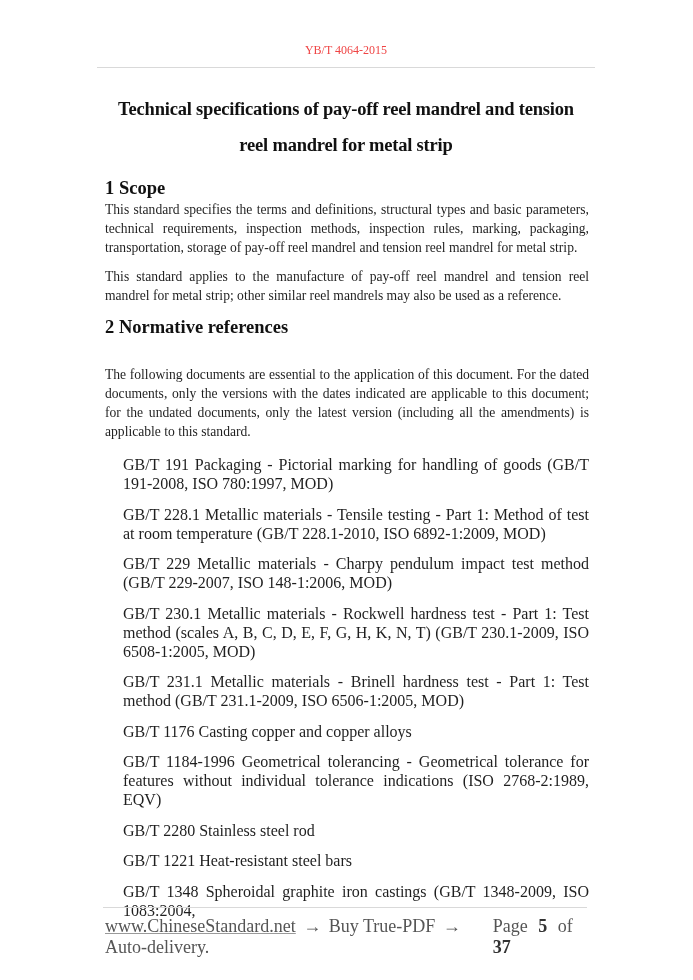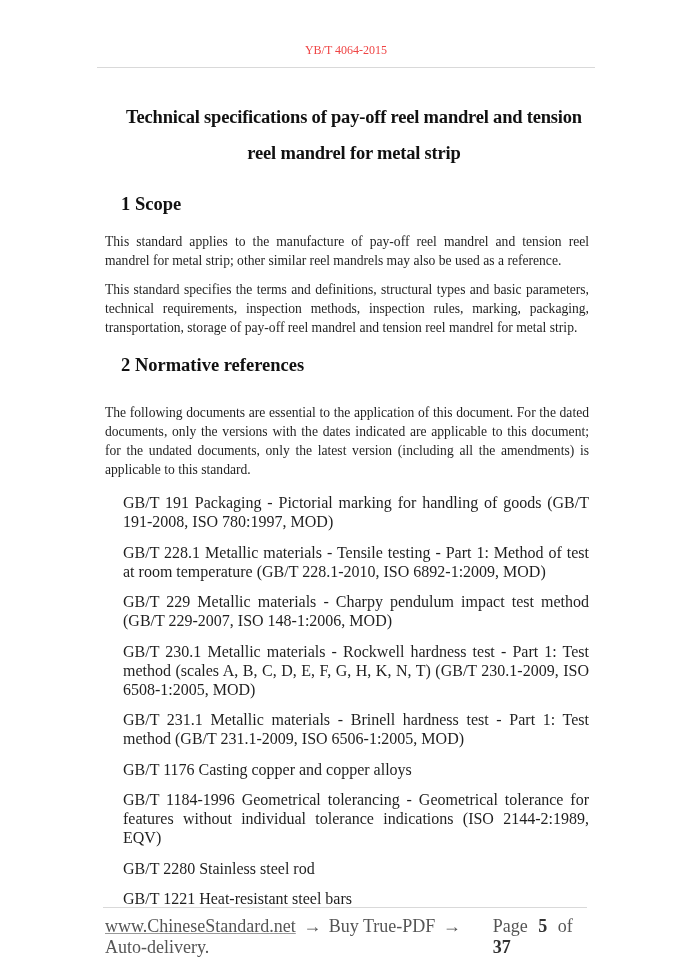--- a/index.html
+++ b/index.html
@@ -31,36 +31,36 @@
     top: 67px;
     width: 498px;
     height: 1px;
     background: #d9d9d9;
   }
   .doc-title {
     position: absolute;
     left: 90px;
     width: 512px;
     top: 91px;
-    margin: 8px;
+    margin: 0;
     text-align: center;
     font-weight: bold;
     font-size: 18.5px;
     line-height: 36px;
     color: #111111;
     letter-spacing: -0.2px;
   }
   .content {
     position: absolute;
     left: 105px;
     top: 176px;
     width: 484px;
   }
   h2.section-heading {
-    margin: 16px;
+    margin: 0;
     font-size: 18.5px;
     font-weight: bold;
     line-height: 24px;
     color: #111111;
   }
   .h-scope { margin-bottom: 19px; }
   .h-norm { margin-top: 19px; margin-bottom: 19px; }
   p.body-para {
     margin: 0 0 10px 0;
     font-size: 13.6px;
@@ -113,36 +113,37 @@
 <div class="page-header">YB/T 4064-2015</div>
 <div class="header-rule"></div>
 
 <h1 class="doc-title">
   <span>Technical specifications of pay-off reel mandrel and tension</span><br>
   <span>reel mandrel for metal strip</span>
 </h1>
 
 <div class="content">
   <h2 class="section-heading h-scope">1 Scope</h2>
+  <p class="body-para">This standard specifies the terms and definitions, structural types and basic parameters, technical requirements, inspection methods, inspection rules, marking, packaging, transportation, storage of pay-off reel mandrel and tension reel mandrel for metal strip.</p>
   <p class="body-para">This standard applies to the manufacture of pay-off reel mandrel and tension reel mandrel for metal strip; other similar reel mandrels may also be used as a reference.</p>
-  <p class="body-para">This standard specifies the terms and definitions, structural types and basic parameters, technical requirements, inspection methods, inspection rules, marking, packaging, transportation, storage of pay-off reel mandrel and tension reel mandrel for metal strip.</p>
 
   <h2 class="section-heading h-norm">2 Normative references</h2>
   <p class="body-para" style="margin-bottom:14px;margin-top:26px;">The following documents are essential to the application of this document. For the dated documents, only the versions with the dates indicated are applicable to this document; for the undated documents, only the latest version (including all the amendments) is applicable to this standard.</p>
 
   <ul class="ref-list">
     <li class="ref-item">GB/T 191 Packaging - Pictorial marking for handling of goods (GB/T 191-2008, ISO 780:1997, MOD)</li>
     <li class="ref-item">GB/T 228.1 Metallic materials - Tensile testing - Part 1: Method of test at room temperature (GB/T 228.1-2010, ISO 6892-1:2009, MOD)</li>
     <li class="ref-item">GB/T 229 Metallic materials - Charpy pendulum impact test method (GB/T 229-2007, ISO 148-1:2006, MOD)</li>
     <li class="ref-item">GB/T 230.1 Metallic materials - Rockwell hardness test - Part 1: Test method (scales A, B, C, D, E, F, G, H, K, N, T) (GB/T 230.1-2009, ISO 6508-1:2005, MOD)</li>
     <li class="ref-item">GB/T 231.1 Metallic materials - Brinell hardness test - Part 1: Test method (GB/T 231.1-2009, ISO 6506-1:2005, MOD)</li>
     <li class="ref-item">GB/T 1176 Casting copper and copper alloys</li>
-    <li class="ref-item">GB/T 1184-1996 Geometrical tolerancing - Geometrical tolerance for features without individual tolerance indications (ISO 2144-2:1989, EQV)</li>
+    <li class="ref-item">GB/T 1184-1996 Geometrical tolerancing - Geometrical tolerance for features without individual tolerance indications (ISO 2768-2:1989, EQV)</li>
     <li class="ref-item">GB/T 2280 Stainless steel rod</li>
     <li class="ref-item">GB/T 1221 Heat-resistant steel bars</li>
+    <li class="ref-item">GB/T 1348 Spheroidal graphite iron castings (GB/T 1348-2009, ISO 1083:2004,</li>
   </ul>
 </div>
 
 <div class="footer-rule"></div>
 <div class="footer">
   <div class="footer-left">
     <a>www.ChineseStandard.net</a>
     <span class="arrow">→</span>
     <span>Buy True-PDF</span>
     <span class="arrow">→</span>

